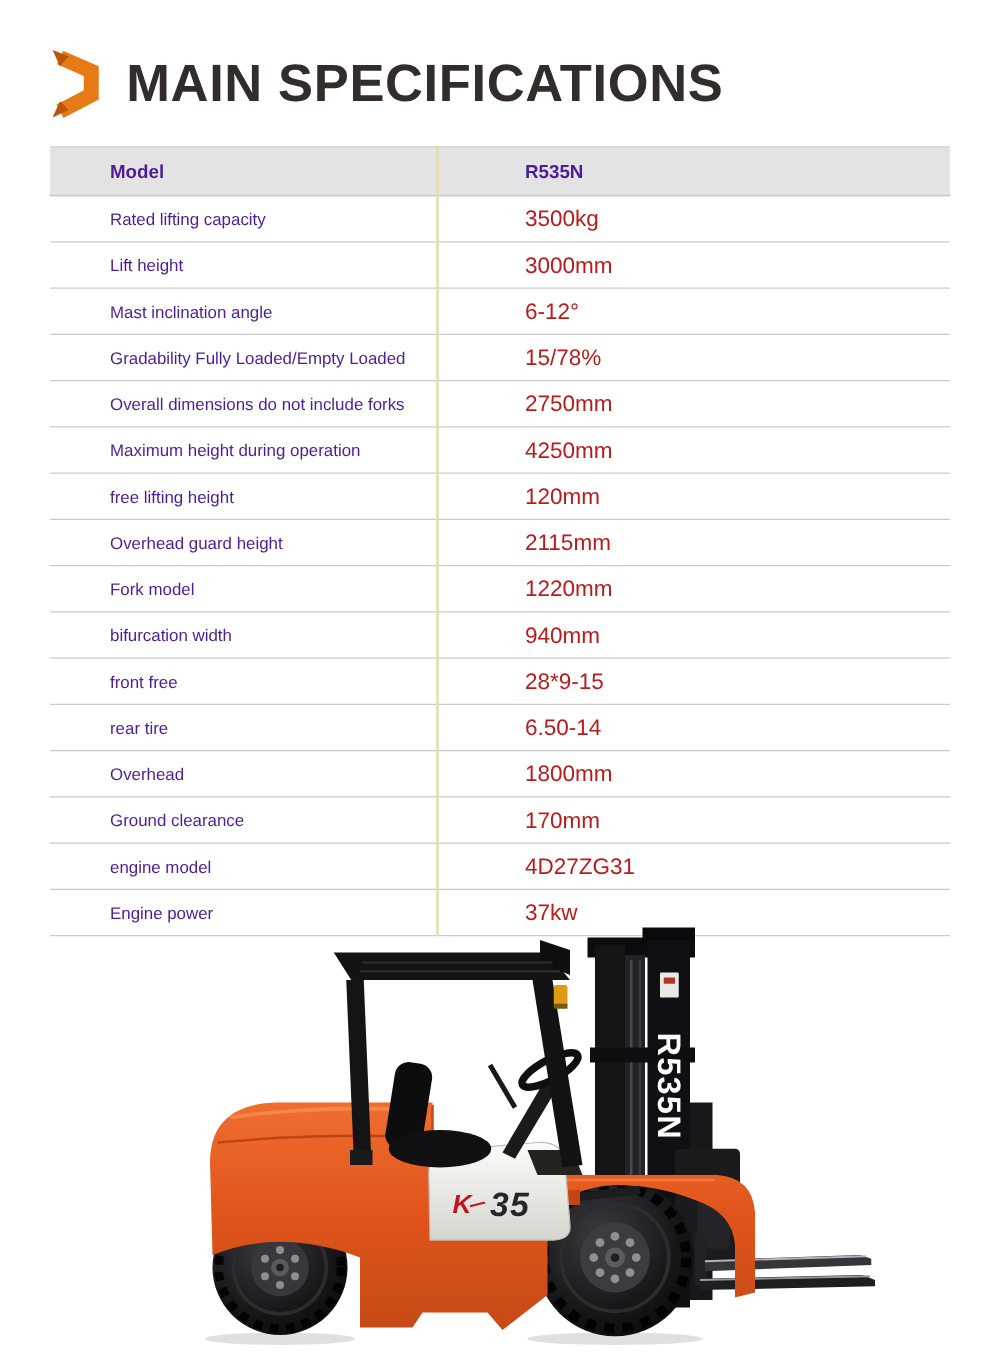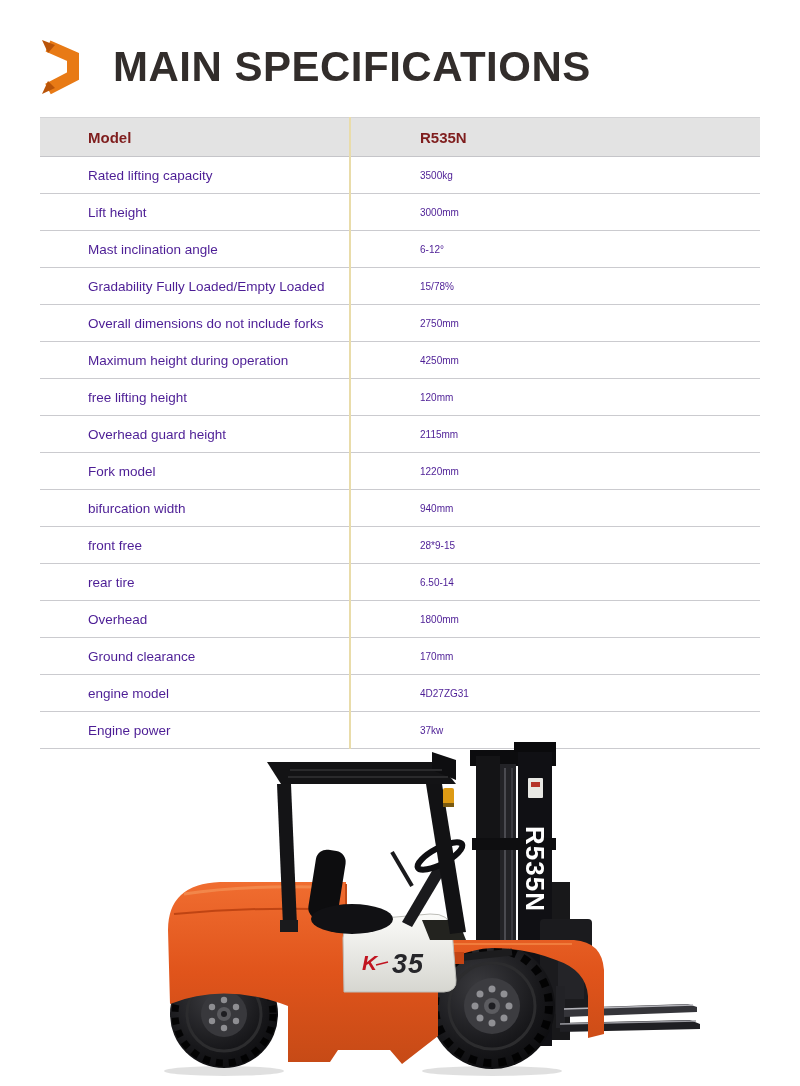--- a/index.html
+++ b/index.html
@@ -1,35 +1,35 @@
 <!DOCTYPE html>
 <html><head>
 <meta charset="utf-8">
 <style>
   html,body { margin:0; padding:0; background:#ffffff; }
   .page {
     position:relative; width:800px; height:1086px; background:#ffffff;
     font-family:"Liberation Sans", sans-serif; overflow:hidden;
   }
   
-  .title-row { display:flex; align-items:center; gap:29px; padding:38px 0 0 40px; }
+  .title-row { display:flex; align-items:center; gap:17px; padding:38px 0 0 40px; }
   .chevron { width:44px; height:58px; flex:none; }
   .page-title {
     margin:0; font-size:42px; font-weight:bold; color:#322d2b;
     letter-spacing:0.5px; line-height:1;
   }
   
   .spec-table { position:relative; margin:21px 40px 0 40px; width:720px; }
   .col-divider { position:absolute; top:0; bottom:0; left:309px; width:2px; background:#e9dcaa; }
   .t-row { display:flex; align-items:center; height:36px; border-bottom:1px solid #cbcbcf; }
   .t-row .c-label { width:310px; flex:none; box-sizing:border-box; padding-left:48px;
                     font-size:13.5px; color:#4c1d95; }
-  .t-row .c-value { padding-left:70px; font-size:10px; color:#4c1d95; }
+  .t-row .c-value { padding-left:70px; font-size:18px; color:#b91c1c; }
   .t-head { height:38px; background:#e3e3e3; border-top:1px solid #d3d3d5; border-bottom:1px solid #c5c5c9; }
-  .t-head .c-label, .t-head .c-value { font-weight:bold; font-size:15px; color:#7f1d1d; }
+  .t-head .c-label, .t-head .c-value { font-weight:bold; font-size:15px; color:#4c1d95; }
   
   .product { position:absolute; left:140px; top:734px; width:560px; height:352px; }
   .fk-text { font-family:"Liberation Sans", sans-serif; }
 </style>
 </head>
 <body>
 
 <div class="page">
 
   <div class="title-row">

